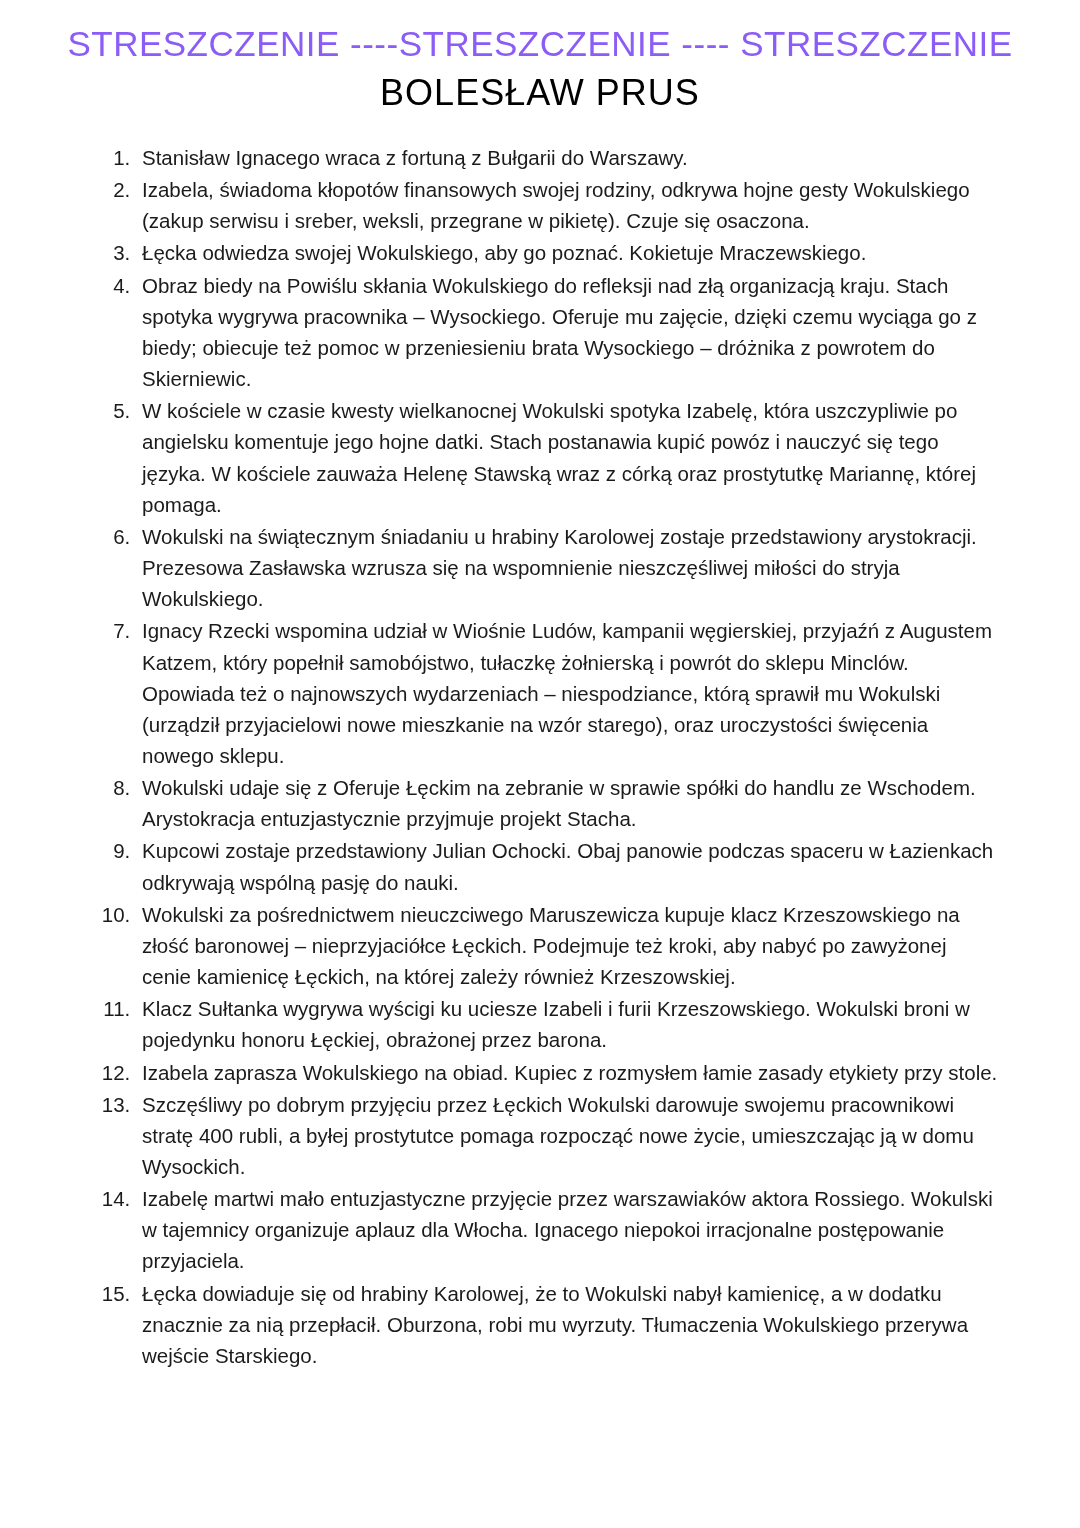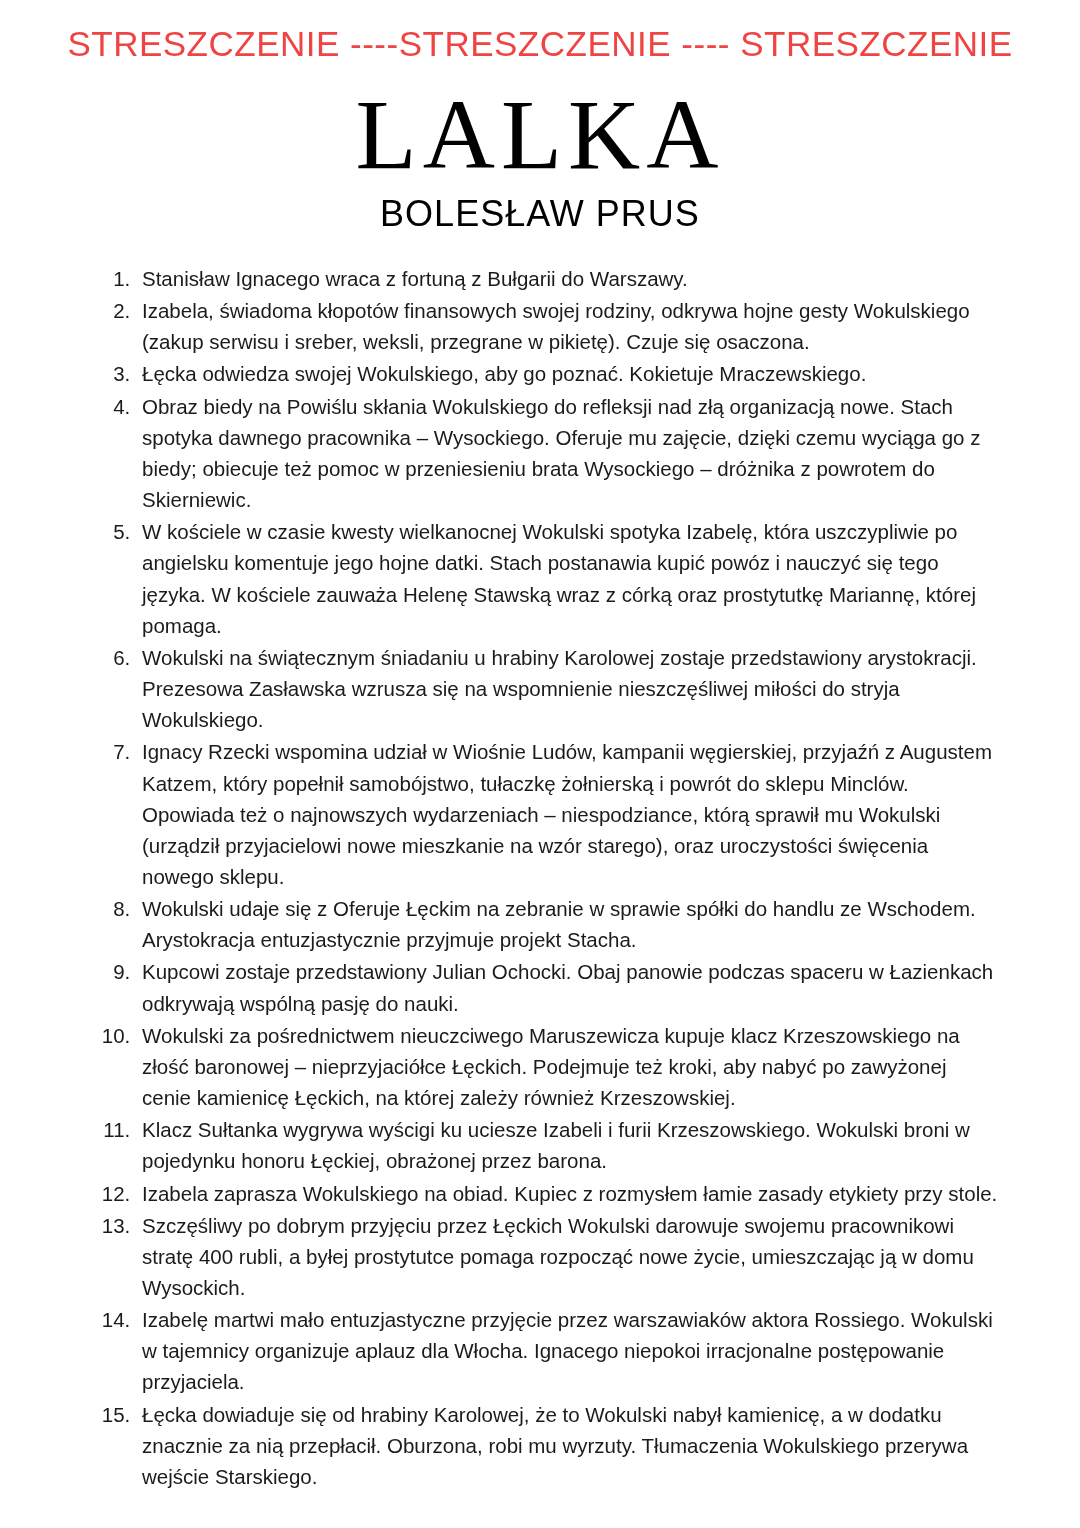--- a/index.html
+++ b/index.html
@@ -17,21 +17,21 @@
     width: 1080px;
     min-height: 1528px;
     box-sizing: border-box;
     padding: 18px 40px 40px 40px;
     position: relative;
   }
   .header-strip {
     text-align: center;
     font-size: 35px;
     letter-spacing: 0.5px;
-    color: #ef4444;
+    color: #8b5cf6;
     font-weight: 400;
     white-space: nowrap;
     margin: 6px 0 8px 0;
   }
   .book-title {
     text-align: center;
     font-family: "Liberation Serif", serif;
     font-size: 100px;
     letter-spacing: 6px;
     font-weight: 400;
@@ -77,30 +77,29 @@
     font-size: 20.5px;
   }
 </style>
 </head>
 <body>
 
 <div class="page">
 
   <div class="header-strip">STRESZCZENIE ----STRESZCZENIE ---- STRESZCZENIE</div>
 
-  <div class="book-title">LALKA</div>
 
   <div class="author">BOLESŁAW PRUS</div>
 
 
   <ol class="summary">
     <li>Stanisław Ignacego wraca z fortuną z Bułgarii do Warszawy.</li>
     <li>Izabela, świadoma kłopotów finansowych swojej rodziny, odkrywa hojne gesty Wokulskiego (zakup serwisu i sreber, weksli, przegrane w pikietę). Czuje się osaczona.</li>
     <li>Łęcka odwiedza swojej Wokulskiego, aby go poznać. Kokietuje Mraczewskiego.</li>
-    <li>Obraz biedy na Powiślu skłania Wokulskiego do refleksji nad złą organizacją nowe. Stach spotyka dawnego pracownika – Wysockiego. Oferuje mu zajęcie, dzięki czemu wyciąga go z biedy; obiecuje też pomoc w przeniesieniu brata Wysockiego – dróżnika z powrotem do Skierniewic.</li>
+    <li>Obraz biedy na Powiślu skłania Wokulskiego do refleksji nad złą organizacją kraju. Stach spotyka wygrywa pracownika – Wysockiego. Oferuje mu zajęcie, dzięki czemu wyciąga go z biedy; obiecuje też pomoc w przeniesieniu brata Wysockiego – dróżnika z powrotem do Skierniewic.</li>
     <li>W kościele w czasie kwesty wielkanocnej Wokulski spotyka Izabelę, która uszczypliwie po angielsku komentuje jego hojne datki. Stach postanawia kupić powóz i nauczyć się tego języka. W kościele zauważa Helenę Stawską wraz z córką oraz prostytutkę Mariannę, której pomaga.</li>
     <li>Wokulski na świątecznym śniadaniu u hrabiny Karolowej zostaje przedstawiony arystokracji. Prezesowa Zasławska wzrusza się na wspomnienie nieszczęśliwej miłości do stryja Wokulskiego.</li>
     <li>Ignacy Rzecki wspomina udział w Wiośnie Ludów, kampanii węgierskiej, przyjaźń z Augustem Katzem, który popełnił samobójstwo, tułaczkę żołnierską i powrót do sklepu Minclów. Opowiada też o najnowszych wydarzeniach – niespodziance, którą sprawił mu Wokulski (urządził przyjacielowi nowe mieszkanie na wzór starego), oraz uroczystości święcenia nowego sklepu.</li>
     <li>Wokulski udaje się z Oferuje Łęckim na zebranie w sprawie spółki do handlu ze Wschodem. Arystokracja entuzjastycznie przyjmuje projekt Stacha.</li>
     <li>Kupcowi zostaje przedstawiony Julian Ochocki. Obaj panowie podczas spaceru w Łazienkach odkrywają wspólną pasję do nauki.</li>
     <li>Wokulski za pośrednictwem nieuczciwego Maruszewicza kupuje klacz Krzeszowskiego na złość baronowej – nieprzyjaciółce Łęckich. Podejmuje też kroki, aby nabyć po zawyżonej cenie kamienicę Łęckich, na której zależy również Krzeszowskiej.</li>
     <li>Klacz Sułtanka wygrywa wyścigi ku uciesze Izabeli i furii Krzeszowskiego. Wokulski broni w pojedynku honoru Łęckiej, obrażonej przez barona.</li>
     <li>Izabela zaprasza Wokulskiego na obiad. Kupiec z rozmysłem łamie zasady etykiety przy stole.</li>
     <li>Szczęśliwy po dobrym przyjęciu przez Łęckich Wokulski darowuje swojemu pracownikowi stratę 400 rubli, a byłej prostytutce pomaga rozpocząć nowe życie, umieszczając ją w domu Wysockich.</li>
     <li>Izabelę martwi mało entuzjastyczne przyjęcie przez warszawiaków aktora Rossiego. Wokulski w tajemnicy organizuje aplauz dla Włocha. Ignacego niepokoi irracjonalne postępowanie przyjaciela.</li>

